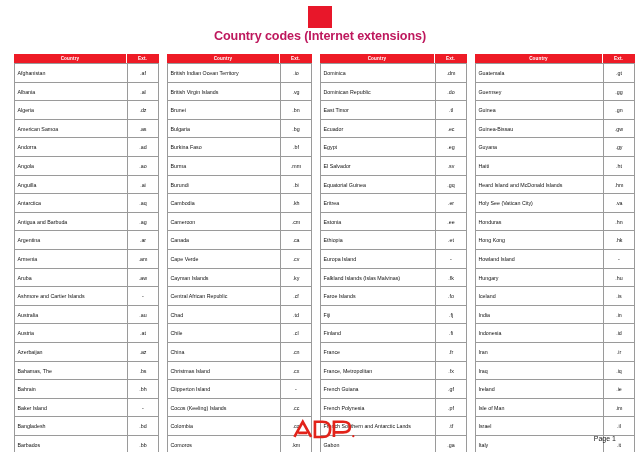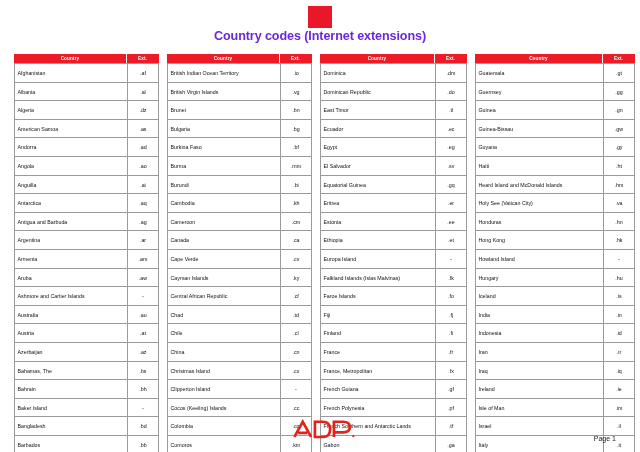--- a/index.html
+++ b/index.html
@@ -37,21 +37,21 @@
     background: #e8172a;
   }
   .doc-title {
     position: absolute;
     top: 29px;
     left: 0;
     width: 640px;
     text-align: center;
     font-size: 12.6px;
     font-weight: bold;
-    color: #6d28d9;
+    color: #be185d;
     letter-spacing: -0.1px;
   }
 
   
   .table-area {
     position: absolute;
     left: 14px;
     top: 54px;
     width: 612px;
   }

